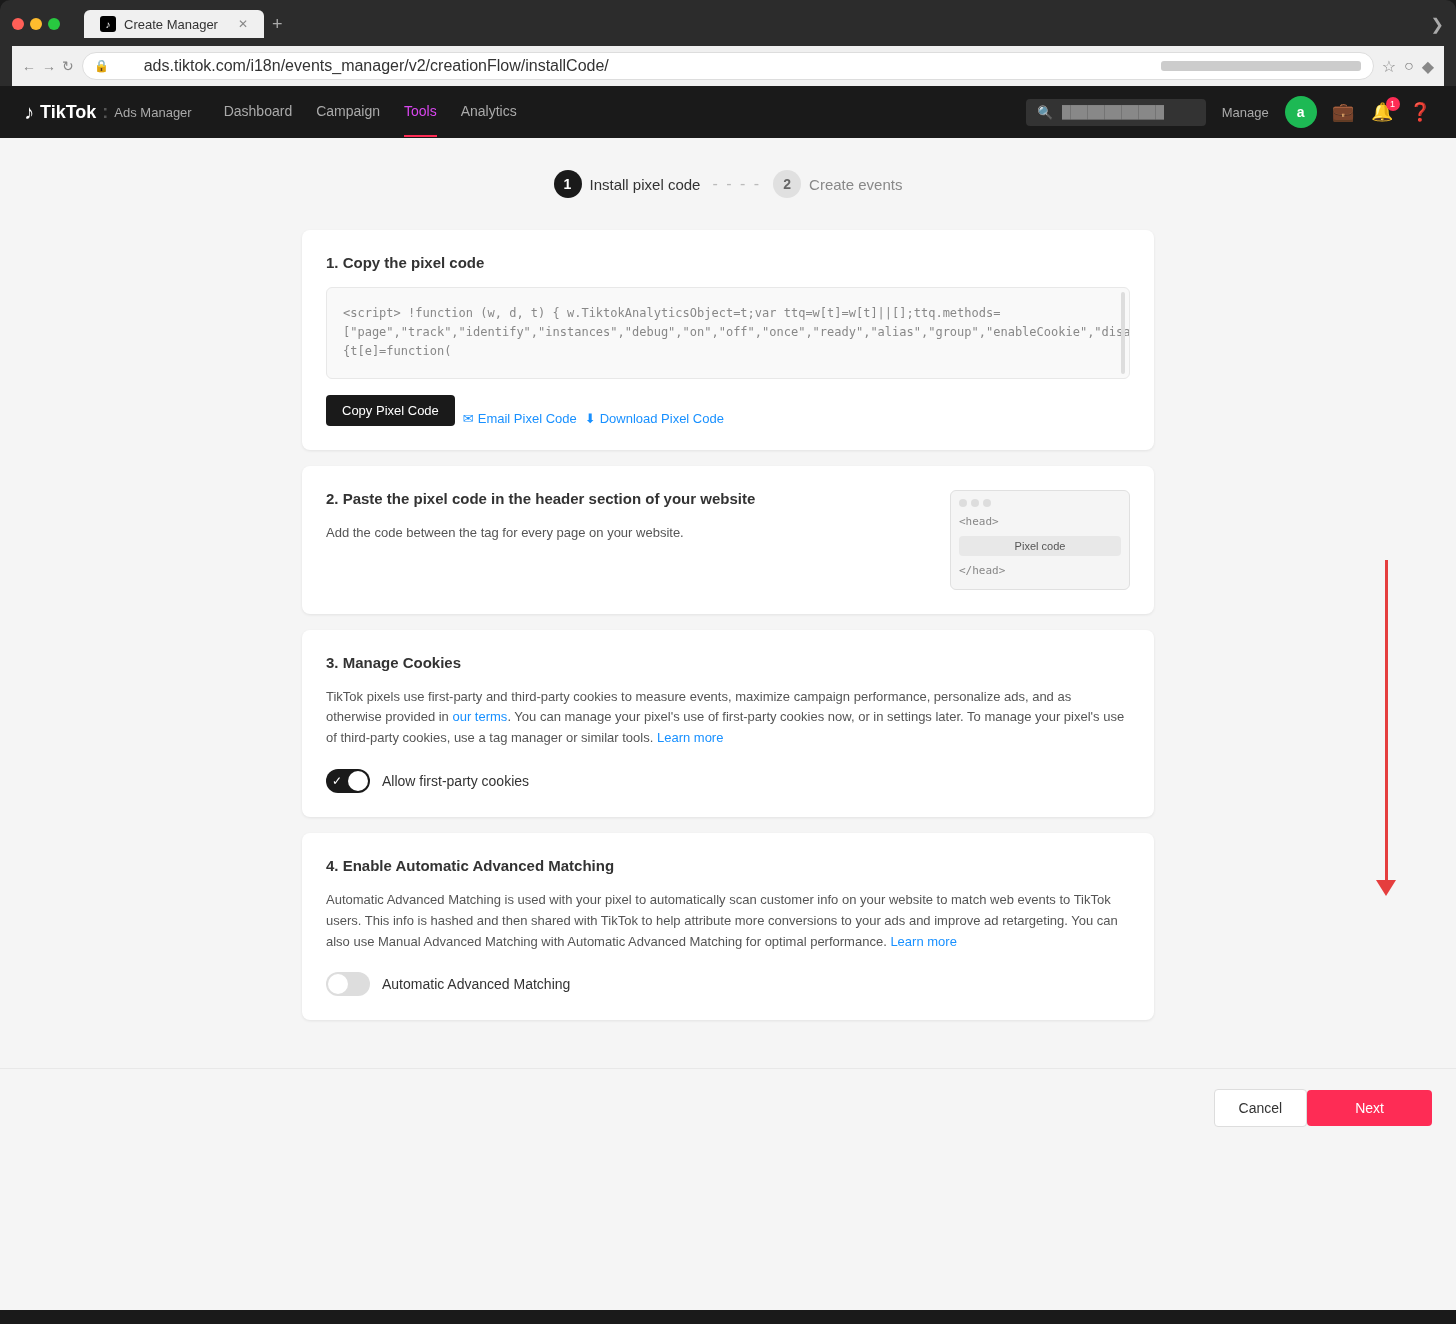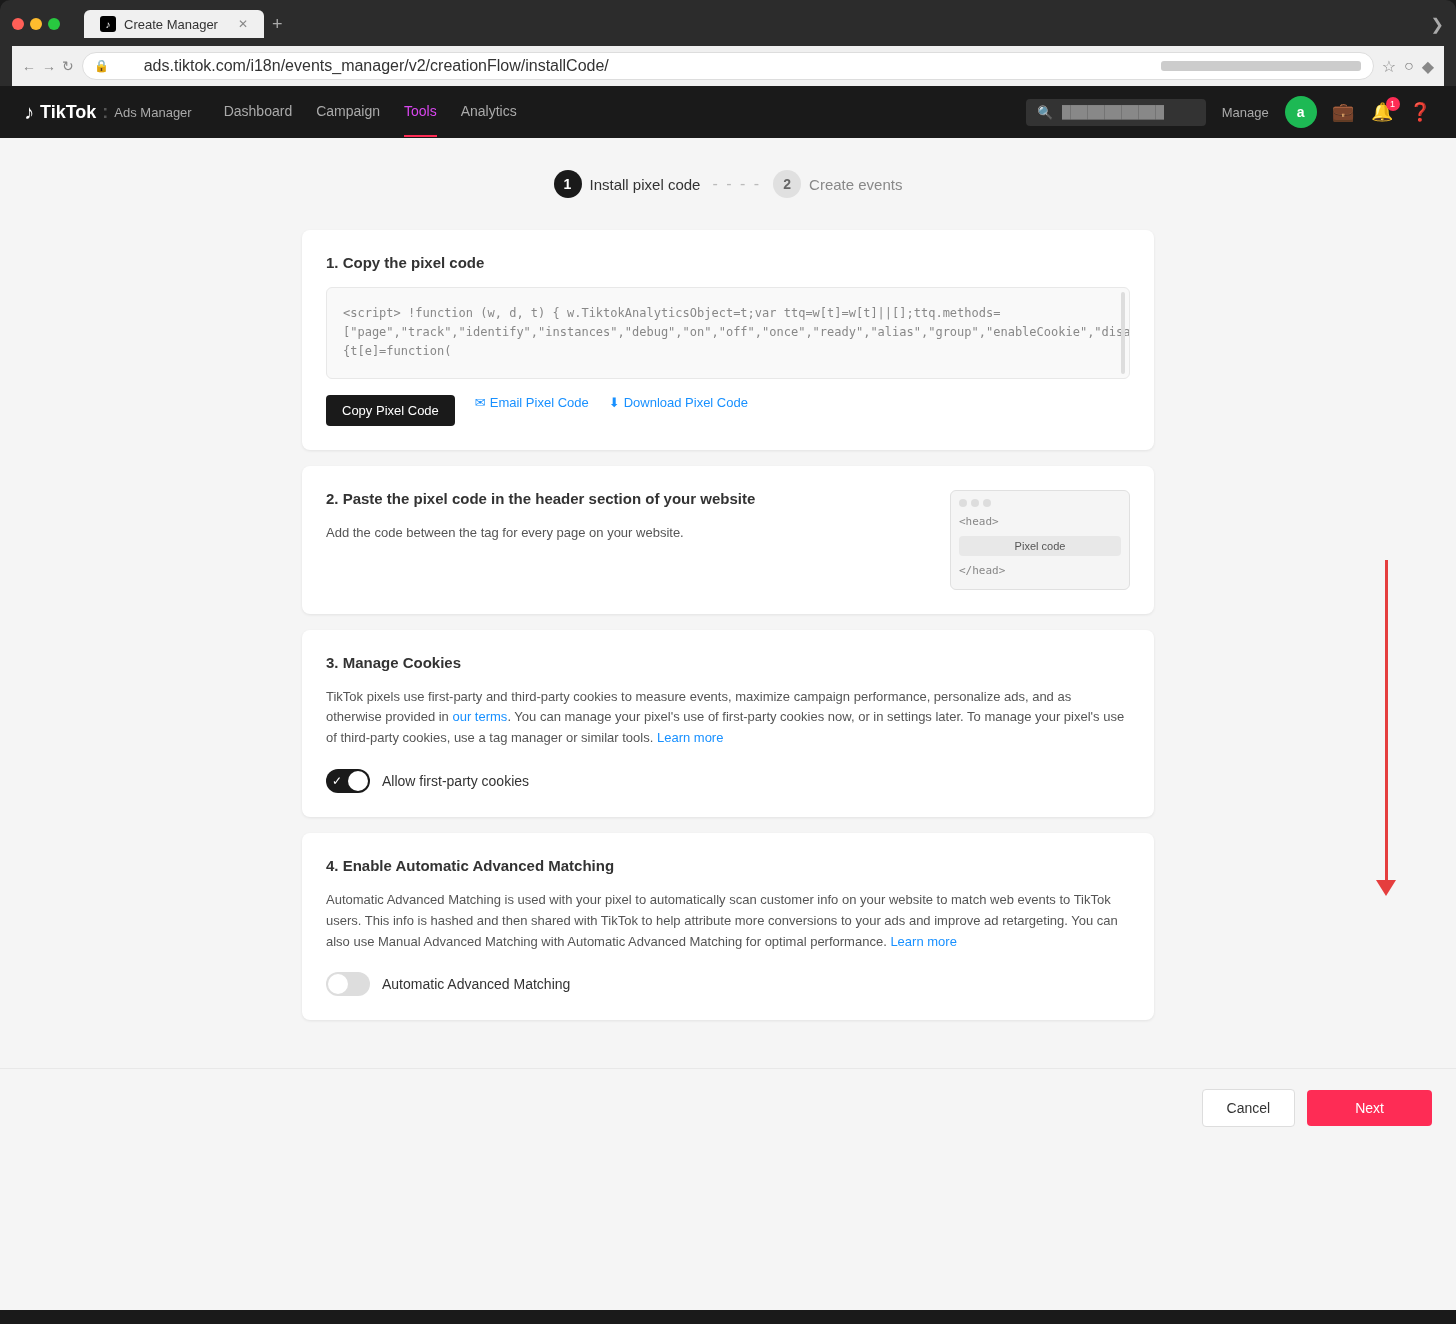--- a/index.html
+++ b/index.html
@@ -109,21 +109,21 @@
     
     .code-block {
       background: #f9f9f9; border: 1px solid #e8e8e8; border-radius: 6px; padding: 16px;
       font-family: monospace; font-size: 12px; color: #888; max-height: 100px; overflow: hidden;
       position: relative; margin-bottom: 16px; line-height: 1.6;
     }
     .code-scrollbar {
       position: absolute; right: 4px; top: 4px; bottom: 4px; width: 4px;
       background: #ddd; border-radius: 2px;
     }
-    .code-actions { display: flex; align-items: flex-start; gap: 20px; }
+    .code-actions { display: flex; align-items: flex-end; gap: 8px; }
     .btn-copy-pixel {
       background: #1a1a1a; color: white; border: none; border-radius: 4px;
       padding: 8px 16px; font-size: 13px; font-weight: 500; cursor: pointer;
     }
     .btn-link {
       background: none; border: none; color: #1890ff; font-size: 13px; cursor: pointer;
       display: flex; align-items: center; gap: 4px; text-decoration: none;
     }
 
     
@@ -155,21 +155,21 @@
       transition: transform 0.2s; transform: translateX(20px);
     }
     .toggle.off .toggle-knob { transform: translateX(0); }
     .toggle-label { font-size: 14px; color: #333; }
     .toggle-check {
       position: absolute; left: 6px; color: white; font-size: 12px;
     }
 
     
     .footer-bar {
-      display: flex; align-items: center; justify-content: flex-end; gap: 12px;
+      display: flex; align-items: center; justify-content: flex-end; 
       padding: 20px 24px; background: #f5f5f5; border-top: 1px solid #e8e8e8;
       position: sticky; bottom: 0;
     }
     .btn-cancel {
       background: white; border: 1px solid #ddd; border-radius: 4px; padding: 10px 24px;
       font-size: 14px; color: #333; cursor: pointer;
     }
     .btn-next {
       background: #fe2c55; border: none; border-radius: 4px; padding: 10px 48px;
       font-size: 14px; color: white; font-weight: 500; cursor: pointer;

